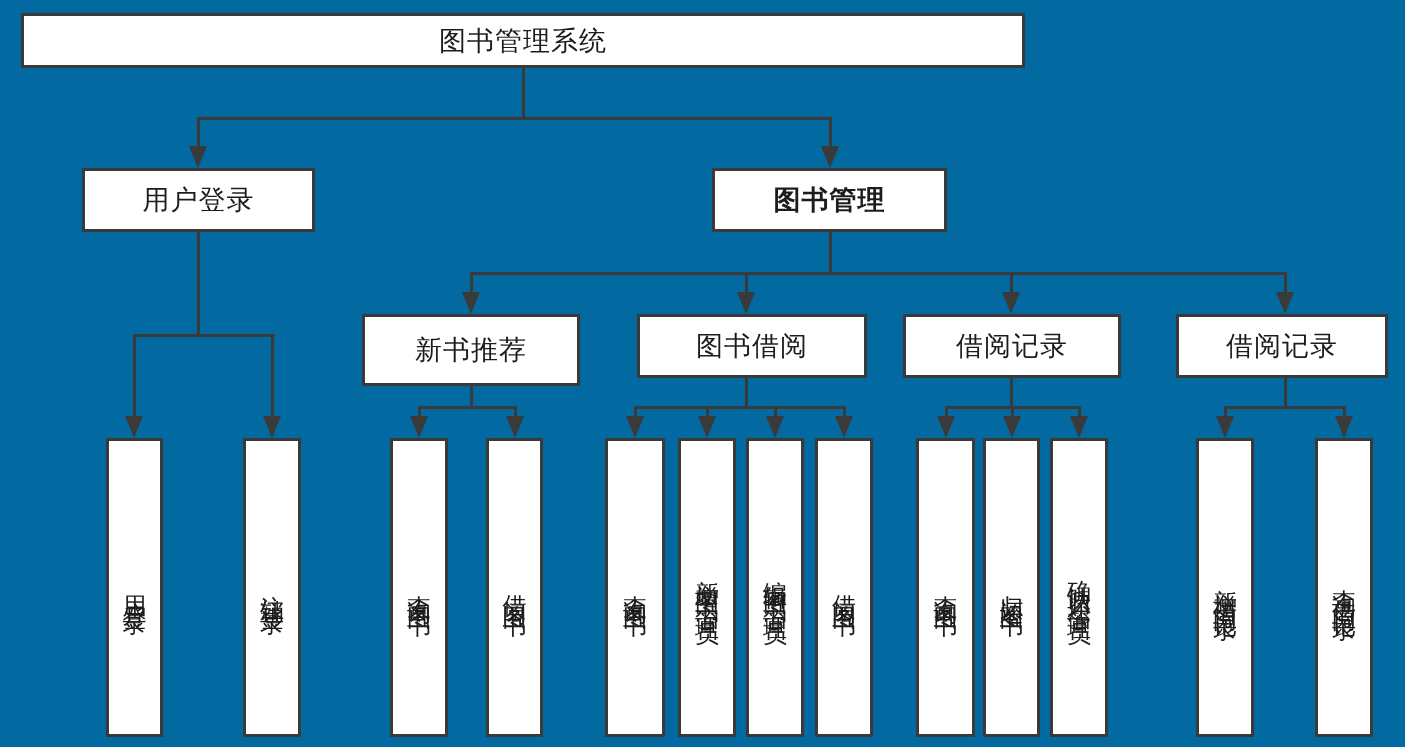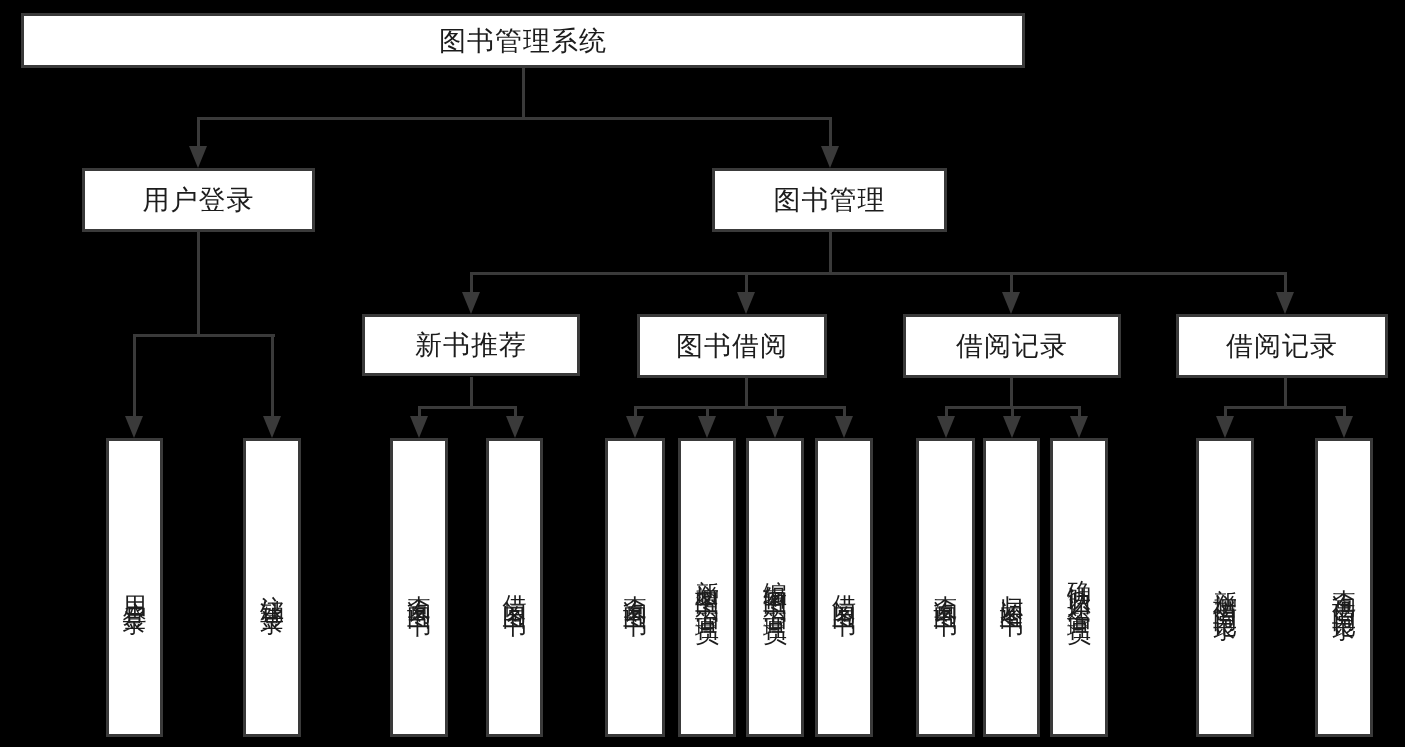--- a/index.html
+++ b/index.html
@@ -1,17 +1,17 @@
 <!DOCTYPE html>
 <html><head>
 <meta charset="utf-8">
 <style>
   html,body{margin:0;padding:0;background:#ffffff;}
   .stage{
-    position:relative;width:1405px;height:747px;background:#000000;
+    position:relative;width:1405px;height:747px;background:#0369a1;
     font-family:"DejaVu Sans","Liberation Sans",sans-serif;overflow:hidden;
   }
   .node{
     position:absolute;box-sizing:border-box;background:#ffffff;
     border:3px solid #3a3a3a;color:#1c1c1c;
     display:flex;align-items:center;justify-content:center;
   }
   .h-node{font-size:27px;letter-spacing:1px;white-space:nowrap;}
   .v-node .vtext{
     writing-mode:vertical-rl;text-orientation:mixed;
@@ -81,24 +81,24 @@
     <div class="line" style="left: 133px; top: 334px; width: 142px; height: 3px;"></div>
     <div class="line" style="left: 197px; top: 232px; width: 3px; height: 105px;"></div>
     <div class="line" style="left: 829px; top: 117px; width: 3px; height: 31px;"></div>
     <div class="line" style="left: 197px; top: 117px; width: 3px; height: 31px;"></div>
     <div class="line" style="left: 197px; top: 117px; width: 635px; height: 3px;"></div>
     <div class="line" style="left: 522px; top: 68px; width: 3px; height: 51px;"></div>
 
   <div class="node h-node" style="left:21px;top:13px;width:1004px;height:55px;">图书管理系统</div>
 
   <div class="node h-node" style="left:82px;top:168px;width:233px;height:64px;">用户登录</div>
-  <div class="node h-node" style="left:712px;top:168px;width:235px;height:64px;">图书管理</div>
+  <div class="node h-node" style="left:712px;top:168px;width:235px;height:64px;font-weight:bold;">图书管理</div>
 
-  <div class="node h-node" style="left:362px;top:314px;width:218px;height:62px;text-align:center;">新书推荐</div>
-  <div class="node h-node" style="left:637px;top:314px;width:190px;height:64px;">图书借阅</div>
+  <div class="node h-node" style="left:362px;top:314px;width:218px;height:72px;text-align:center;">新书推荐</div>
+  <div class="node h-node" style="left:637px;top:314px;width:230px;height:64px;">图书借阅</div>
   <div class="node h-node" style="left:903px;top:314px;width:218px;height:64px;">借阅记录</div>
   <div class="node h-node" style="left:1176px;top:314px;width:212px;height:64px;">借阅记录</div>
 
   <div class="node v-node" style="left:106px;top:438px;width:57px;height:299px;">
     <span class="vtext">用户登录</span>
   </div>
   <div class="node v-node" style="left:243px;top:438px;width:58px;height:299px;">
     <span class="vtext">注销登录</span>
   </div>
 

